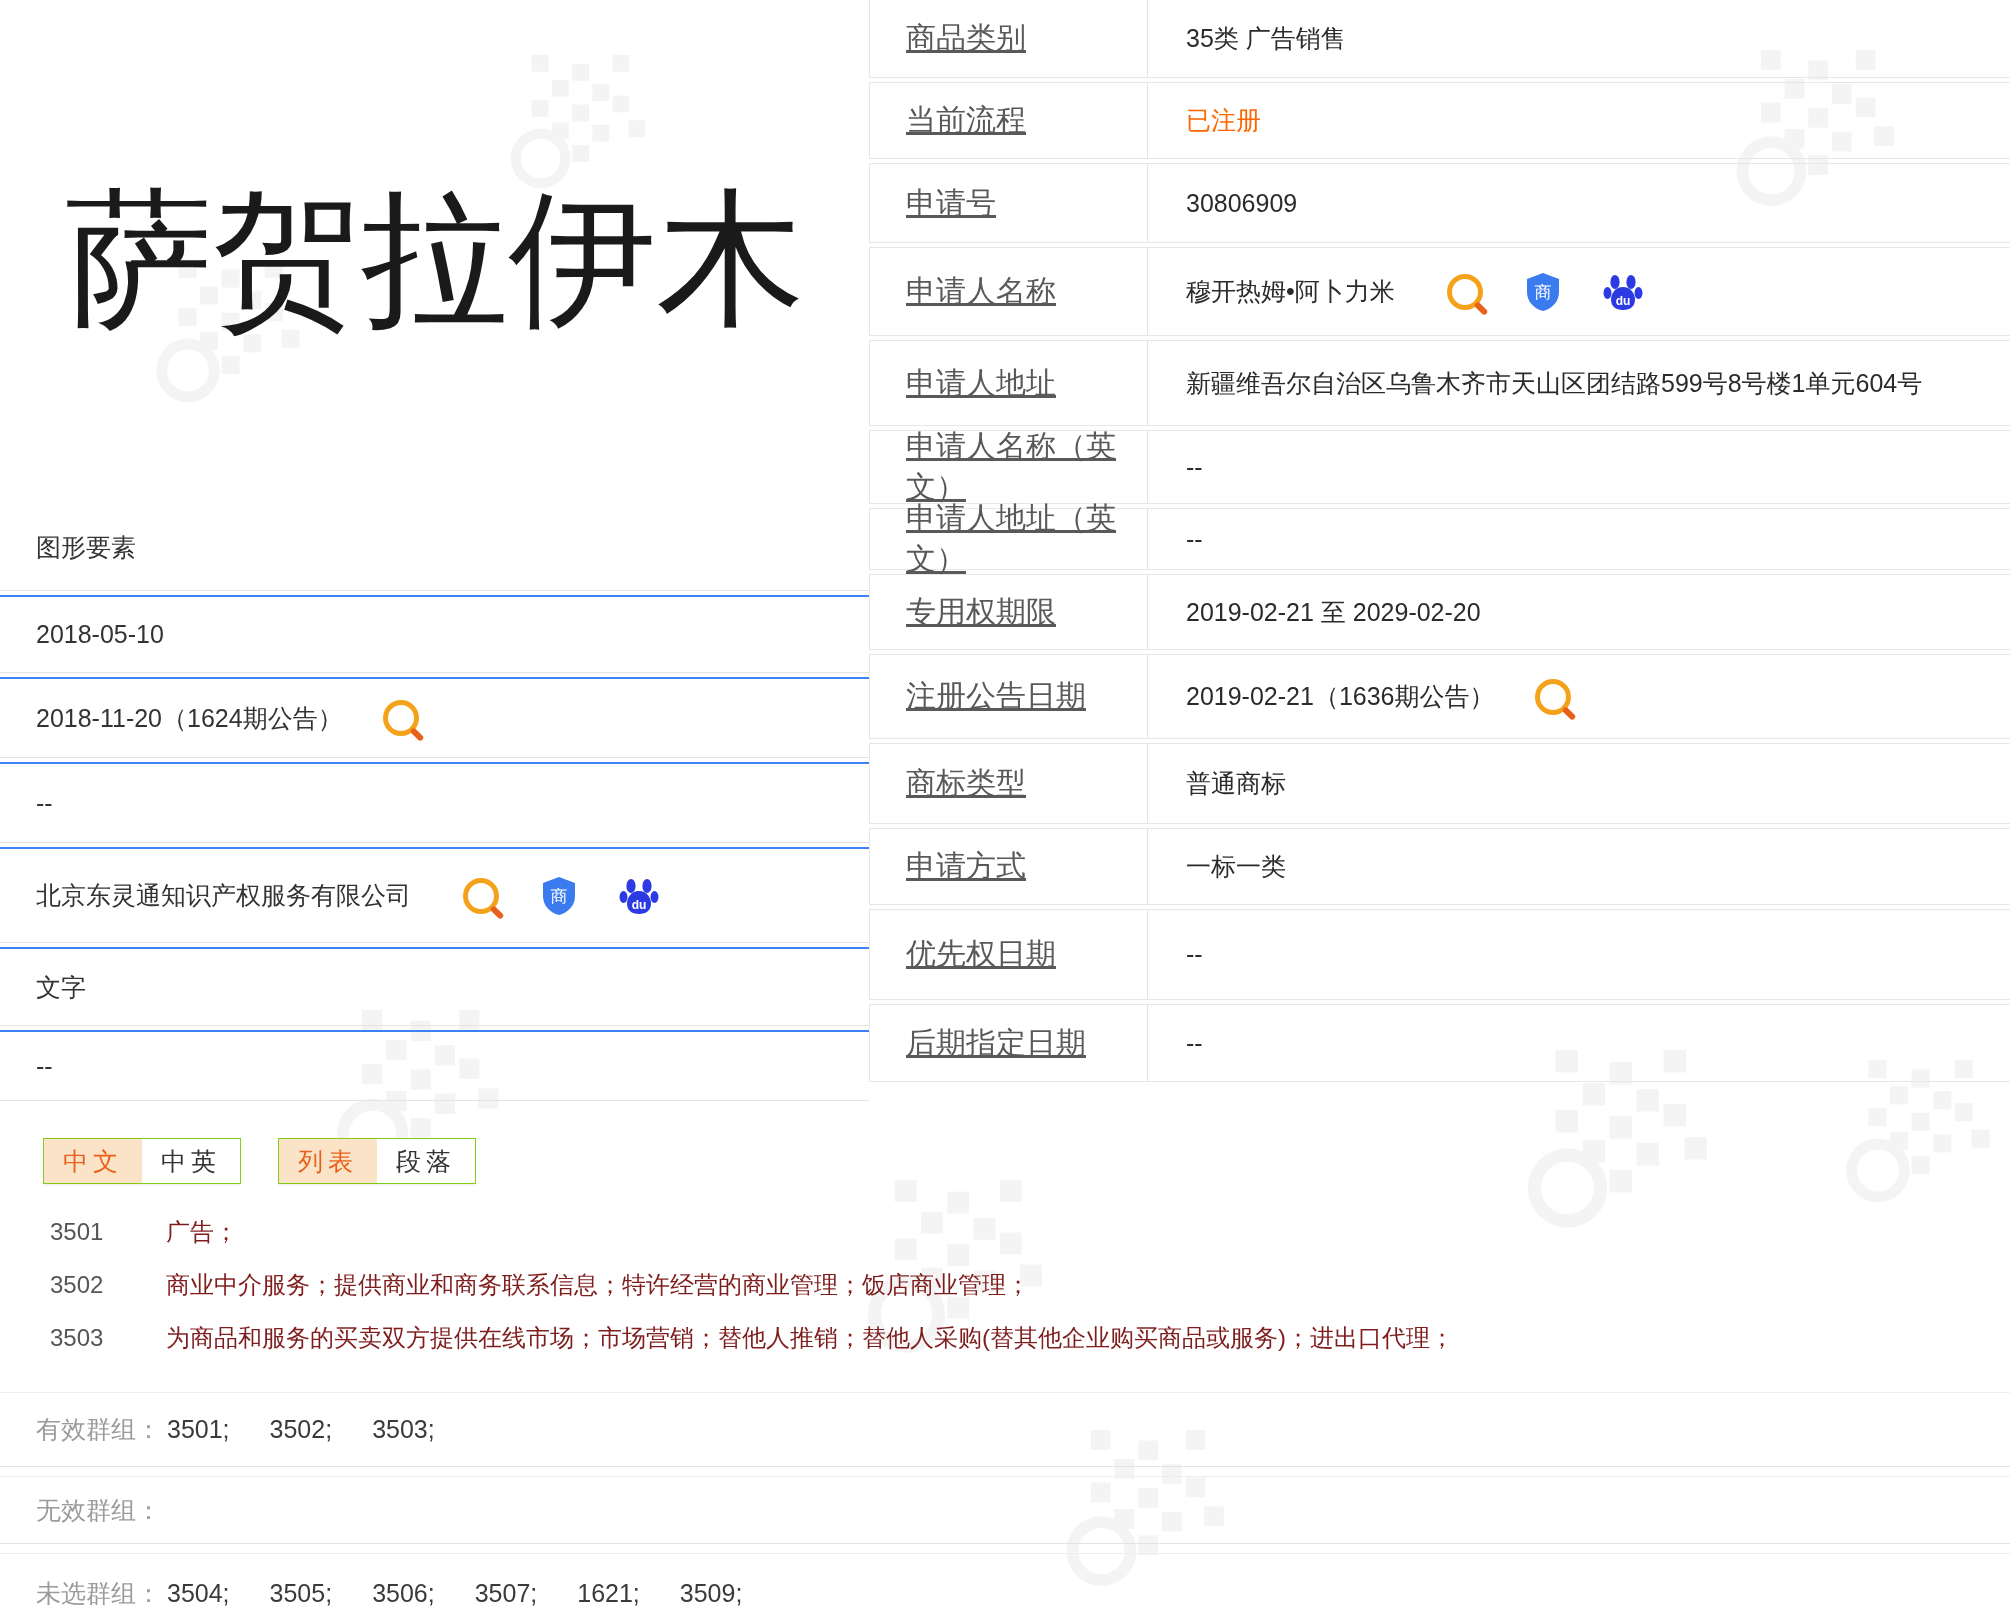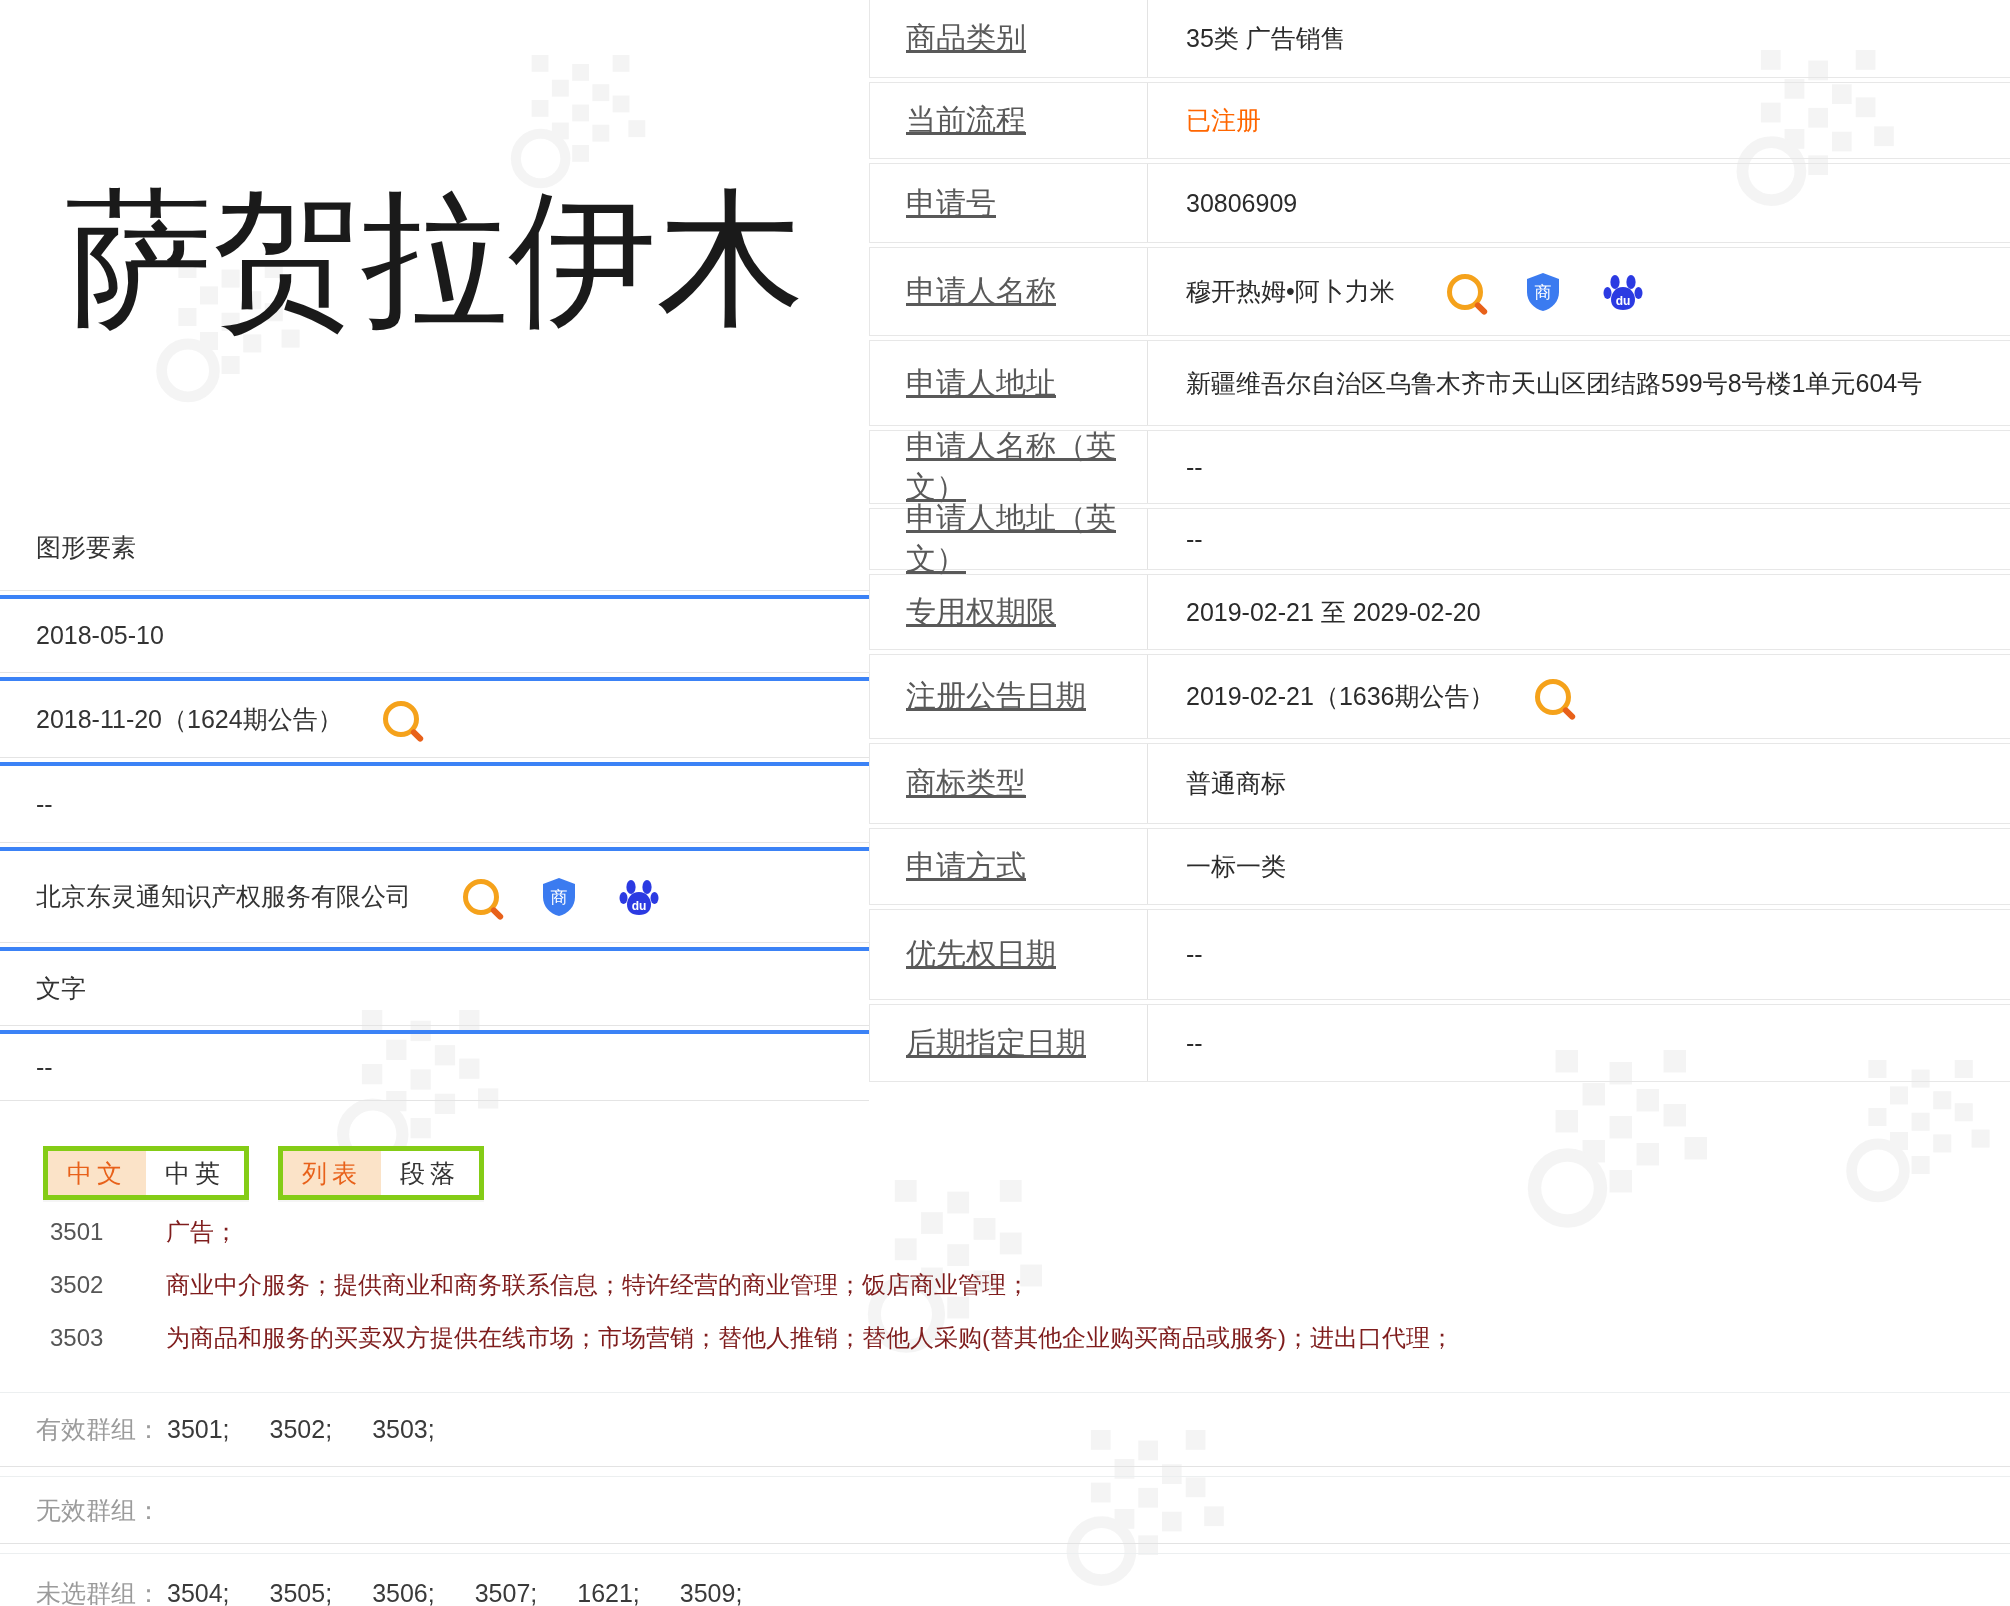--- a/index.html
+++ b/index.html
@@ -5,42 +5,42 @@
   html,body{margin:0;padding:0;background:#fff;}
   .page{position:relative;width:2010px;height:1606px;overflow:hidden;background:#fff;
         font-family:"Liberation Sans",sans-serif;color:#333;}
   
   .wm{position:absolute;opacity:.55;pointer-events:none;}
   
   .brand{position:absolute;left:0;top:170px;width:869px;text-align:center;
          font-size:148px;line-height:1.2;font-weight:500;color:#1a1a1a;white-space:nowrap;}
   .left-rows{position:absolute;left:0;top:505px;width:869px;}
   .lrow{display:flex;align-items:center;box-sizing:border-box;padding-left:36px;
-        border-top:4px solid #3b82f6;border-bottom:1px solid #e4e4e4;margin-bottom:4px;
+        border-top:2px solid #3b82f6;border-bottom:1px solid #e4e4e4;margin-bottom:4px;
         font-size:25px;color:#333;}
   .lrow:first-child{border-top:none;}
   
   .rtable{position:absolute;left:869px;top:0;width:1141px;}
   .trow{display:flex;box-sizing:border-box;border:1px solid #e7e7e7;border-right:none;margin-bottom:4px;}
   .trow:first-child{border-top:none;}
   .tlabel{width:278px;box-sizing:border-box;flex:none;display:flex;align-items:center;
           padding-left:36px;border-right:1px solid #e3e3e3;color:#595959;font-size:30px;text-decoration:underline;}
   .tvalue{flex:1;display:flex;align-items:center;padding-left:38px;font-size:25px;color:#2b2b2b;}
   .orange{color:#ff6600;}
   
   .icset{display:flex;align-items:center;margin-left:52px;gap:42px;}
   .ic-search{width:26px;height:26px;border:5px solid #f5a21b;border-radius:50%;
              position:relative;display:inline-block;flex:none;cursor:pointer;}
   .ic-search::after{content:"";position:absolute;width:6px;height:15px;background:#e8611a;
                     right:-6px;bottom:-11px;border-radius:3px;transform:rotate(-45deg);}
   .ic-svg{display:inline-block;flex:none;cursor:pointer;}
   .solo-ic{margin-left:40px;}
   
   .tabs-row{position:absolute;left:0;top:1138px;width:2010px;height:46px;}
-  .seg{position:absolute;top:8px;display:flex;border:5px solid #84cc16;box-shadow:0 2px 0 rgba(0,0,0,.04);justify-content:center;}
+  .seg{position:absolute;top:0;display:flex;border:1px solid #84cc16;box-shadow:0 2px 0 rgba(0,0,0,.04);justify-content:center;}
   .seg-lang{left:43px;} .seg-view{left:278px;}
   .tab{min-width:98px;height:44px;line-height:44px;text-align:center;font-size:25px;
        letter-spacing:5px;background:#fff;color:#333;cursor:pointer;box-sizing:border-box;}
   .tab.active{background:#fbe3c8;color:#e8611a;}
   
   .goods{position:absolute;left:0;top:1205px;width:2010px;padding-left:12px;}
   .grow-item{display:flex;align-items:center;height:53px;font-size:24px;}
   .g-code{width:84px;margin-left:38px;color:#555;flex:none;}
   .g-text{color:#7f1d1d;margin-left:32px;}
   

